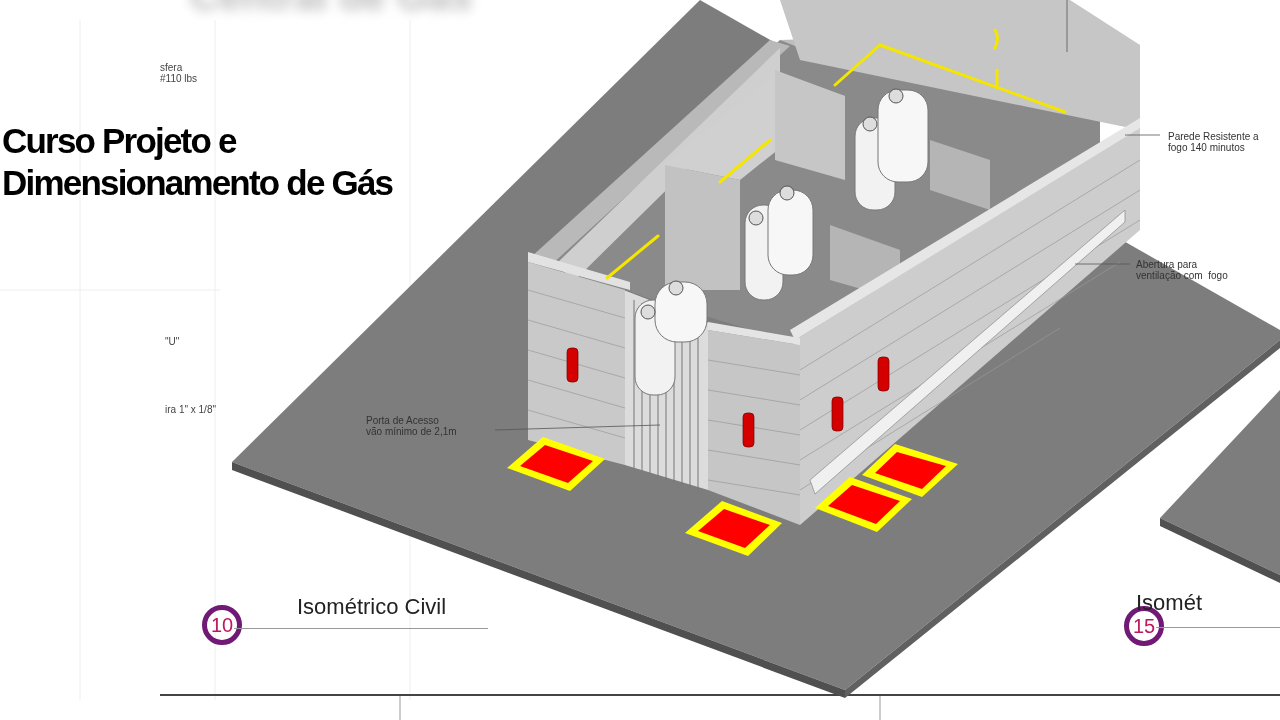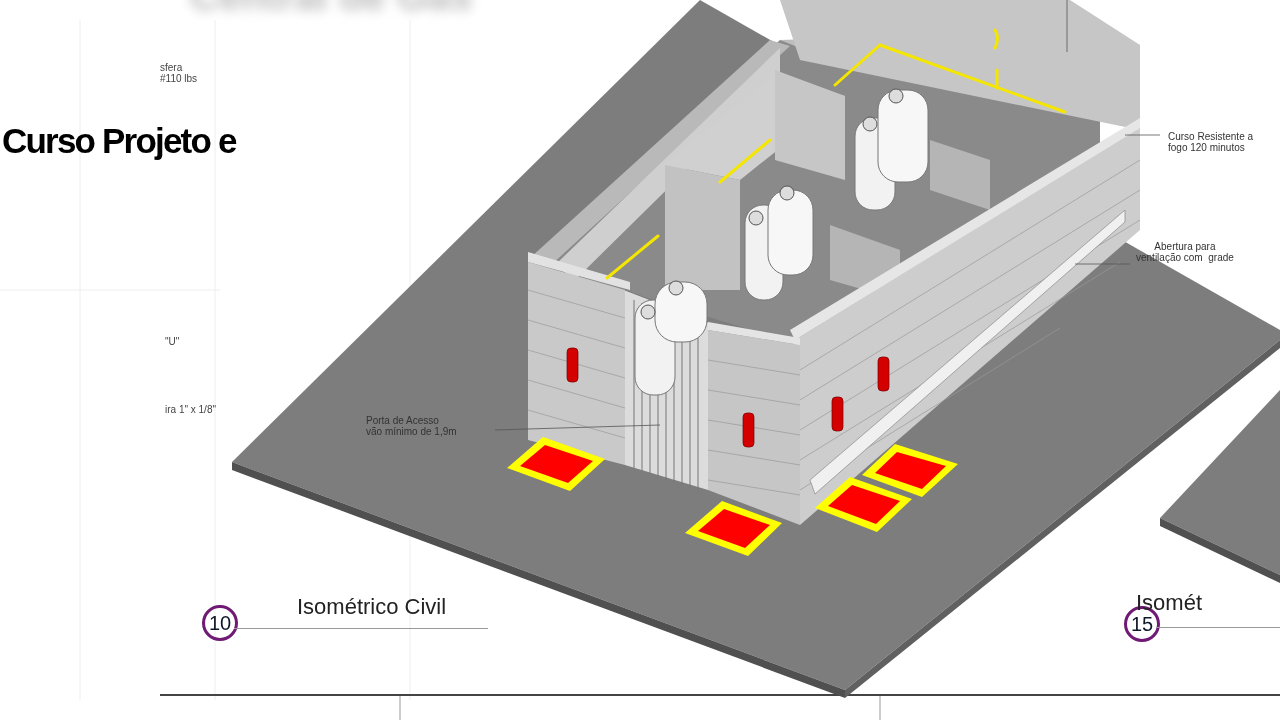--- a/index.html
+++ b/index.html
@@ -3,21 +3,21 @@
 <meta charset="utf-8">
 <style>
   html,body{margin:0;padding:0;background:#fff;}
   body{width:1280px;height:720px;position:relative;overflow:hidden;font-family:"Liberation Sans",sans-serif;}
   .drawing{position:absolute;left:0;top:0;width:1280px;height:720px;}
   .label{position:absolute;color:#444;font-family:"Liberation Sans",sans-serif;font-size:10px;line-height:11px;white-space:pre;}
   .title{position:absolute;left:2px;top:120px;font-family:"Liberation Sans",sans-serif;font-weight:bold;font-size:35px;line-height:42px;color:#000;letter-spacing:-1.8px;}
   .title div{white-space:nowrap;}
   .blurred{position:absolute;left:190px;top:-26px;font-family:"Liberation Sans",sans-serif;font-weight:bold;font-size:40px;color:#bbb;filter:blur(6px);white-space:nowrap;}
   .view-title{position:absolute;font-family:"Liberation Sans",sans-serif;font-size:22px;color:#222;white-space:nowrap;}
-  .view-num{position:absolute;width:30px;height:30px;border:3px solid #701a75;border-radius:50%;font-size:20px;color:#0f172a;display:flex;align-items:center;justify-content:center;font-family:"Liberation Sans",sans-serif;}
+  .view-num{position:absolute;width:30px;height:30px;border:5px solid #701a75;border-radius:50%;font-size:20px;color:#be185d;display:flex;align-items:center;justify-content:center;font-family:"Liberation Sans",sans-serif;}
   .view-line{position:absolute;height:1px;background:#999;}
 </style>
 </head>
 <body>
 
 <div class="blurred">Central de Gás</div>
 
 <svg class="drawing" viewBox="0 0 1280 720" xmlns="http://www.w3.org/2000/svg">
 
   <g stroke="#eee" stroke-width="1">
@@ -153,29 +153,30 @@
   <g stroke="#555" stroke-width="0.8">
     <line x1="495" y1="430" x2="660" y2="425"></line>
     <line x1="1125" y1="135" x2="1160" y2="135"></line>
     <line x1="1075" y1="264" x2="1130" y2="264"></line>
     <line x1="1067" y1="0" x2="1067" y2="52"></line>
   </g>
 </svg>
 
 <div class="title">
   <div>Curso Projeto e</div>
+  <div>Dimensionamento de Gás</div>
 </div>
 
 <div class="label" style="left:160px;top:62px;"><span>sfera</span><br><span>#110 lbs</span></div>
 <div class="label" style="left:165px;top:336px;">"U"</div>
 <div class="label" style="left:165px;top:404px;">ira 1" x 1/8"</div>
 
-<div class="label" style="left:366px;top:415px;color:#333;"><span>Porta de Acesso</span><br><span>vão mínimo de 1,9m</span></div>
-<div class="label" style="left:1168px;top:131px;color:#333;"><span>Curso Resistente a</span><br><span>fogo 120 minutos</span></div>
-<div class="label" style="left:1136px;top:241px;color:#333;text-align:center;"><span>Abertura para</span><br><span>ventilação com  grade</span></div>
+<div class="label" style="left:366px;top:415px;color:#333;"><span>Porta de Acesso</span><br><span>vão mínimo de 2,1m</span></div>
+<div class="label" style="left:1168px;top:131px;color:#333;"><span>Parede Resistente a</span><br><span>fogo 140 minutos</span></div>
+<div class="label" style="left:1136px;top:259px;color:#333;"><span>Abertura para</span><br><span>ventilação com  fogo</span></div>
 
 <div class="view-num" style="left:202px;top:605px;">10</div>
 <div class="view-line" style="left:234px;top:628px;width:254px;"></div>
 <div class="view-title" style="left:261px;top:594px;margin-left:36px;">Isométrico Civil</div>
 
 <div class="view-num" style="left:1124px;top:606px;">15</div>
 <div class="view-line" style="left:1156px;top:627px;width:124px;"></div>
 <div class="view-title" style="left:1136px;top:590px;">Isomét</div>
 
 </body></html>

